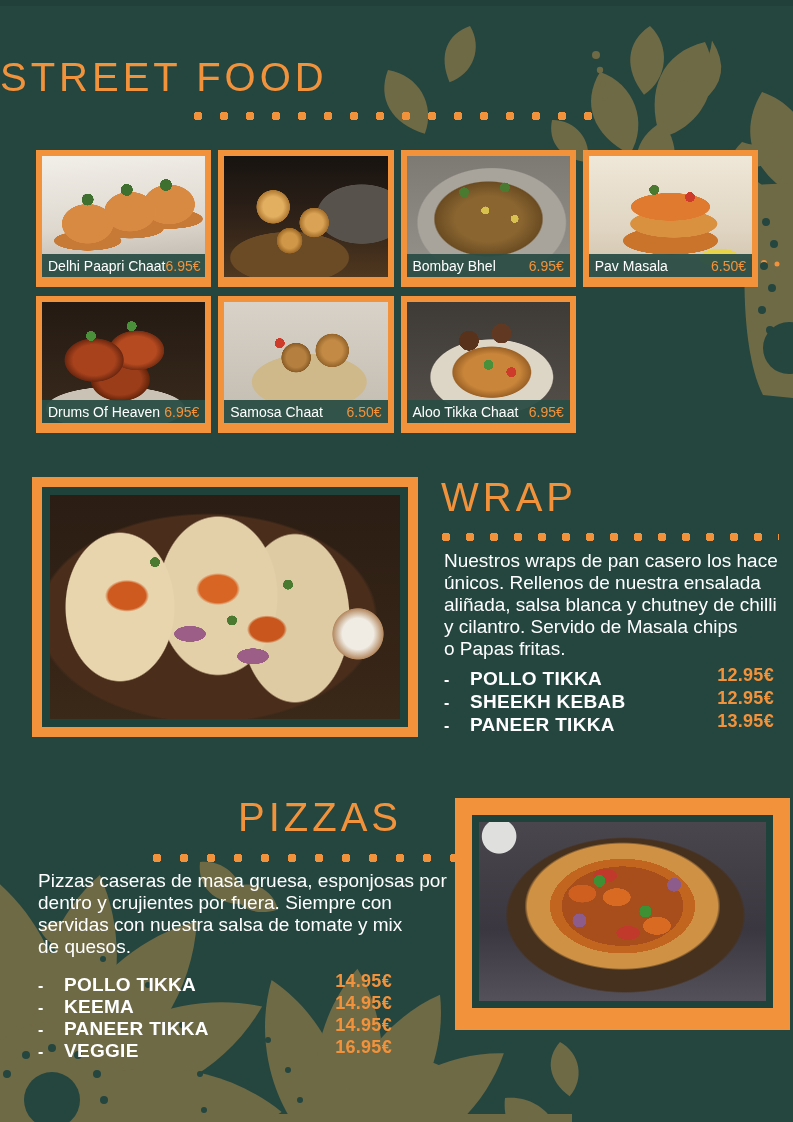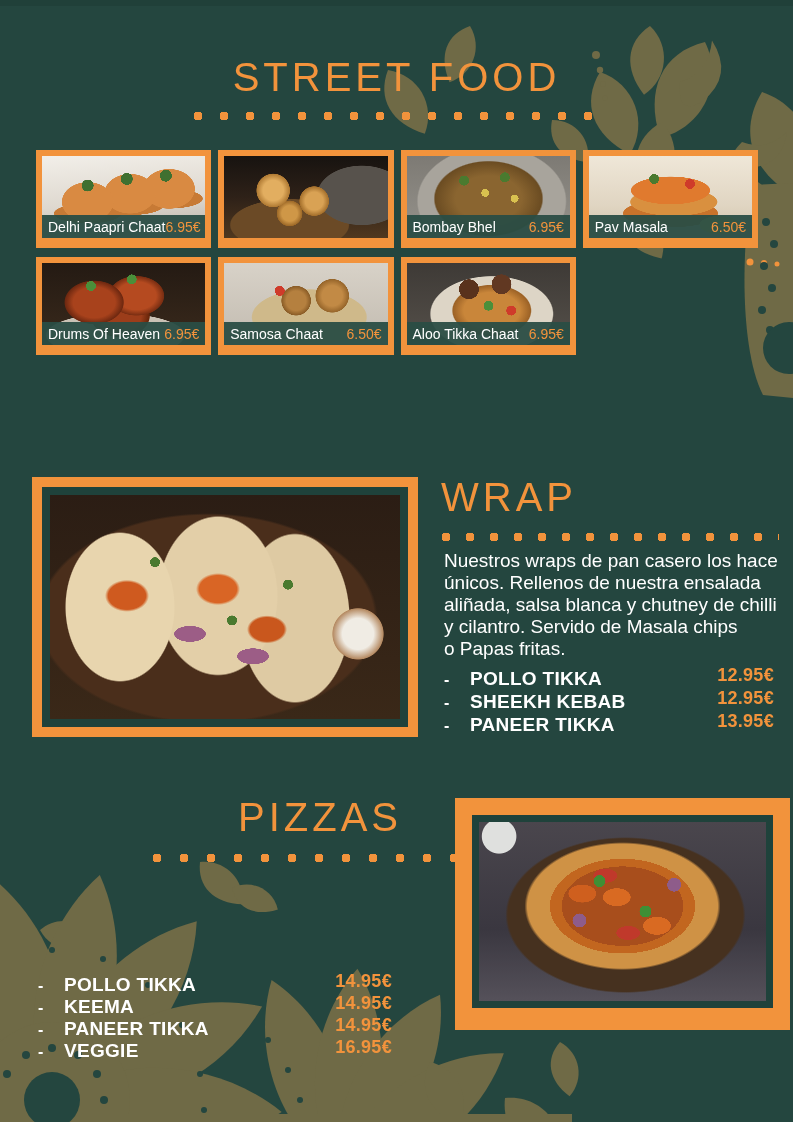--- a/index.html
+++ b/index.html
@@ -25,29 +25,29 @@
   }
   .menu-par{white-space:pre-line;font-size:19px;line-height:22px;margin:0;color:#fff;}
   .menu-list{list-style:none;margin:0;padding:0;}
   .menu-line{display:flex;align-items:baseline;font-weight:bold;letter-spacing:.3px;}
   .dash{width:26px;color:#fff;}
   .mi-name{flex:1;color:#fff;font-size:19px;}
   .mi-price{color:#f2933c;font-size:18px;text-align:center;position:relative;top:-4px;}
 
   
   .street-header{position:absolute;left:0;top:55px;width:100%;z-index:2;}
-  .street-header h1{text-align:center;}
+  .street-header h1{}
   .dots-header{position:absolute;left:193px;top:56px;width:412px;}
 
   
   .card-grid{
     position:absolute;left:36px;top:150px;width:722px;z-index:2;
     display:grid;grid-template-columns:repeat(4,1fr);gap:9px 7px;
   }
-  .food-card{position:relative;margin:0;height:98px;background:#f2933c;padding:6px 6px 10px;}
+  .food-card{position:relative;margin:0;height:137px;background:#f2933c;padding:6px 6px 10px;}
   .food-img{position:absolute;left:6px;right:6px;top:6px;bottom:10px;}
   .card-label{
     position:absolute;left:6px;right:6px;bottom:10px;height:23px;
     background:rgba(42,77,68,.95);
     display:flex;align-items:center;justify-content:space-between;padding:0 6px;
   }
   .card-name{font-size:14px;color:#fff;white-space:nowrap;}
   .card-price{font-size:14px;font-weight:normal;color:#f2933c;white-space:nowrap;}
 
   
@@ -355,20 +355,24 @@
         <span class="dash">-</span>
         <span class="mi-name">PANEER TIKKA</span>
         <span class="mi-price">13.95€</span>
       </li>
     </ul>
   </section>
 
   <section class="pizza-section">
     <h2 class="sec-title pizza-title">PIZZAS</h2>
     <div class="dots dots-pizza"></div>
+    <p class="menu-par pizza-par">Pizzas caseras de masa gruesa, esponjosas por
+dentro y crujientes por fuera. Siempre con
+servidas con nuestra salsa de tomate y mix
+de quesos.</p>
     <ul class="menu-list pizza-list">
       <li class="menu-line">
         <span class="dash">-</span>
         <span class="mi-name">POLLO TIKKA</span>
         <span class="mi-price">14.95€</span>
       </li>
       <li class="menu-line">
         <span class="dash">-</span>
         <span class="mi-name">KEEMA</span>
         <span class="mi-price">14.95€</span>

